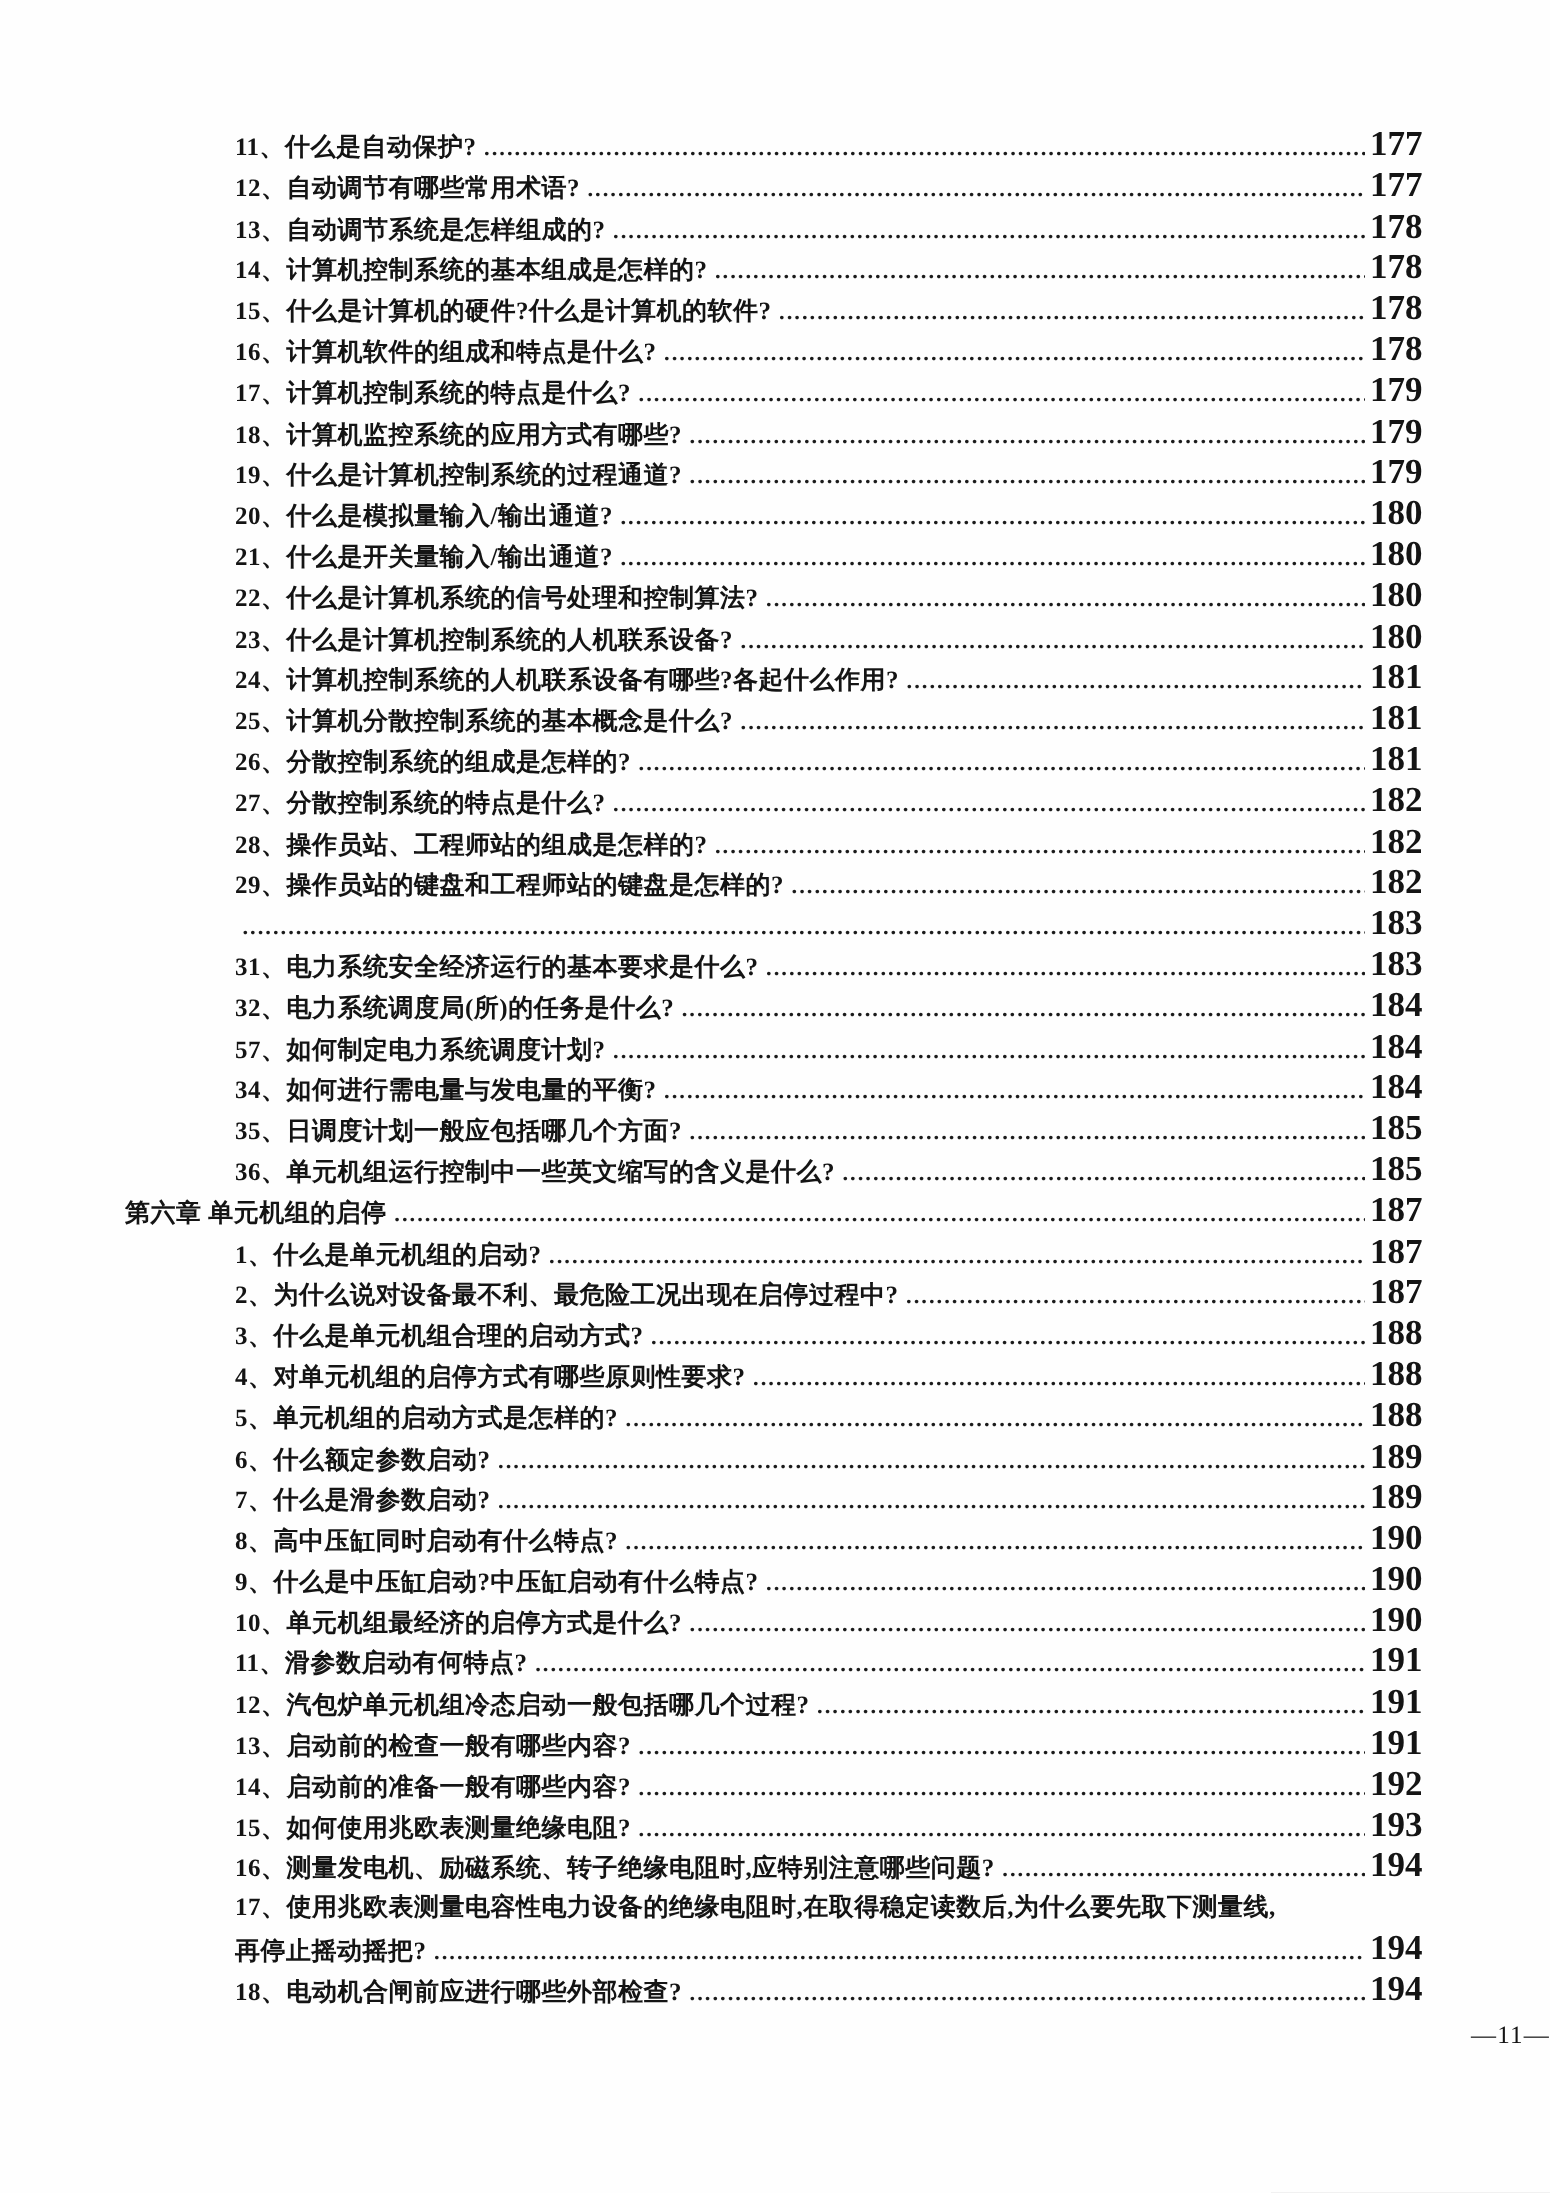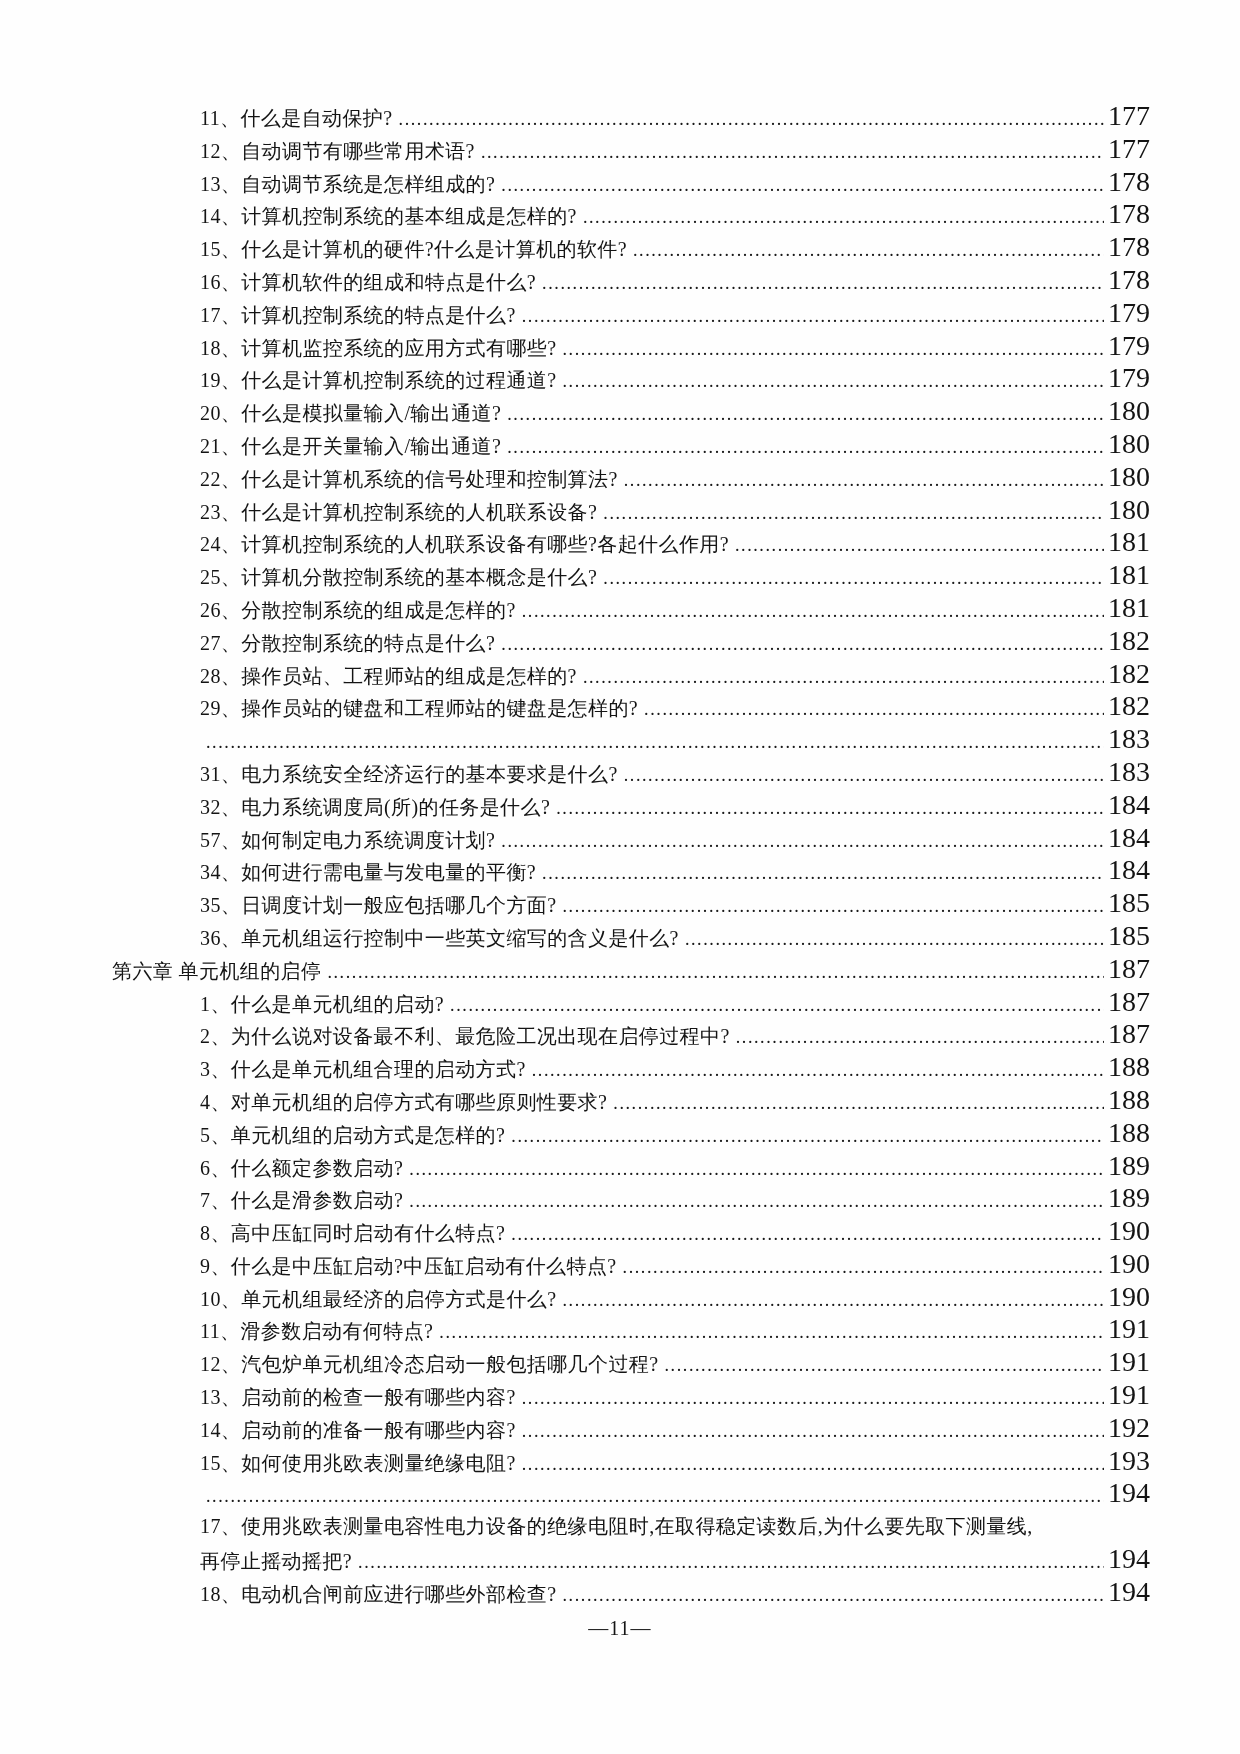--- a/index.html
+++ b/index.html
@@ -8,23 +8,24 @@
     width: 1240px;
     height: 1754px;
     margin: 0 auto;
     background: #fefefe;
     color: #141414;
     font-family: "Liberation Serif", "DejaVu Serif", serif;
     overflow: hidden;
   }
   .toc {
     position: absolute;
-    left: 112px;
+    left: 100px;
     top: 100px;
     width: 1038px;
+    font-weight: bold;
   }
   .toc-row {
     display: flex;
     align-items: baseline;
     height: 32.8px;
     line-height: 32.8px;
     font-size: 20px;
     white-space: nowrap;
     overflow: hidden;
   }
@@ -49,21 +50,21 @@
   .toc-page {
     flex: 0 0 auto;
     padding-left: 3px;
     font-size: 28px;
   }
   .footer {
     position: absolute;
     left: 0;
     right: 0;
     top: 1617px;
-    text-align: center;
+    text-align: right;
     font-size: 20px;
     letter-spacing: 1px;
   }
 </style>
 </head>
 <body>
 
 <div class="page">
   <div class="toc" id="toc-root">
       <div class="toc-row row-item">
@@ -269,20 +270,21 @@
     <span class="toc-label">14、启动前的准备一般有哪些内容?</span>
     <span class="toc-dots"></span>
     <span class="toc-page">192</span>
   </div>
       <div class="toc-row row-item">
     <span class="toc-label">15、如何使用兆欧表测量绝缘电阻?</span>
     <span class="toc-dots"></span>
     <span class="toc-page">193</span>
   </div>
       <div class="toc-row row-item">
+    <span class="toc-label">16、测量发电机、励磁系统、转子绝缘电阻时,应特别注意哪些问题?</span>
     <span class="toc-dots"></span>
     <span class="toc-page">194</span>
   </div>
       <div class="toc-row row-item no-leader">
     <span class="toc-label">17、使用兆欧表测量电容性电力设备的绝缘电阻时,在取得稳定读数后,为什么要先取下测量线,</span>
 
   </div>
       <div class="toc-row row-item">
     <span class="toc-label">再停止摇动摇把?</span>
     <span class="toc-dots"></span>

